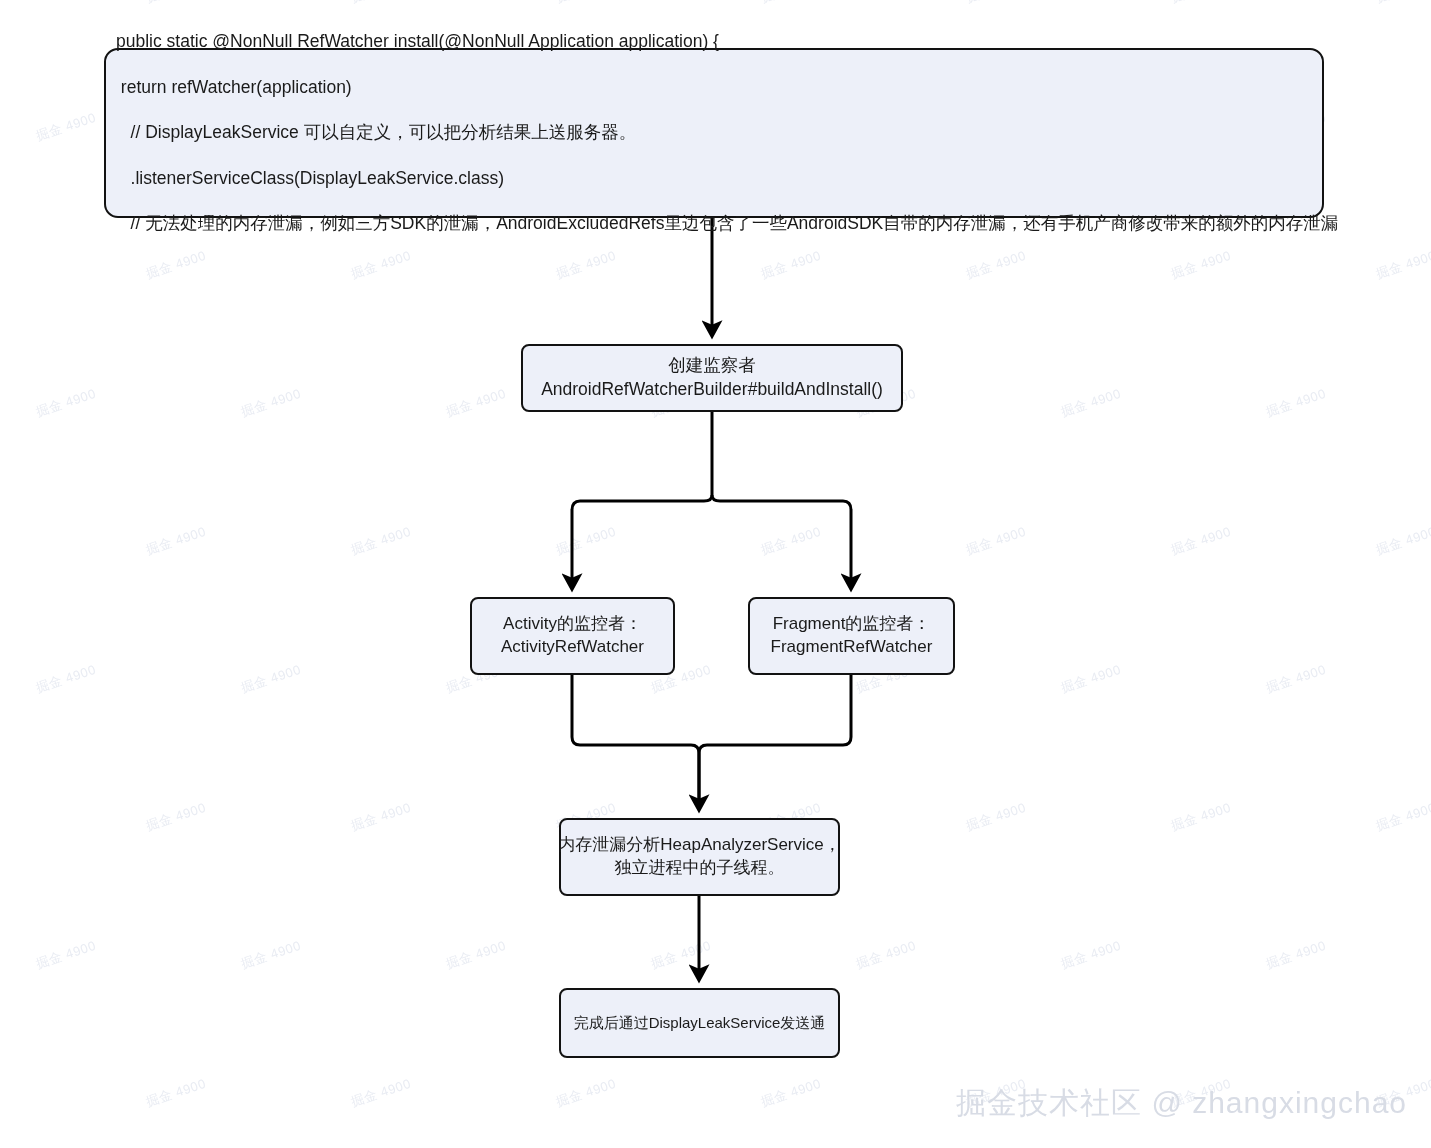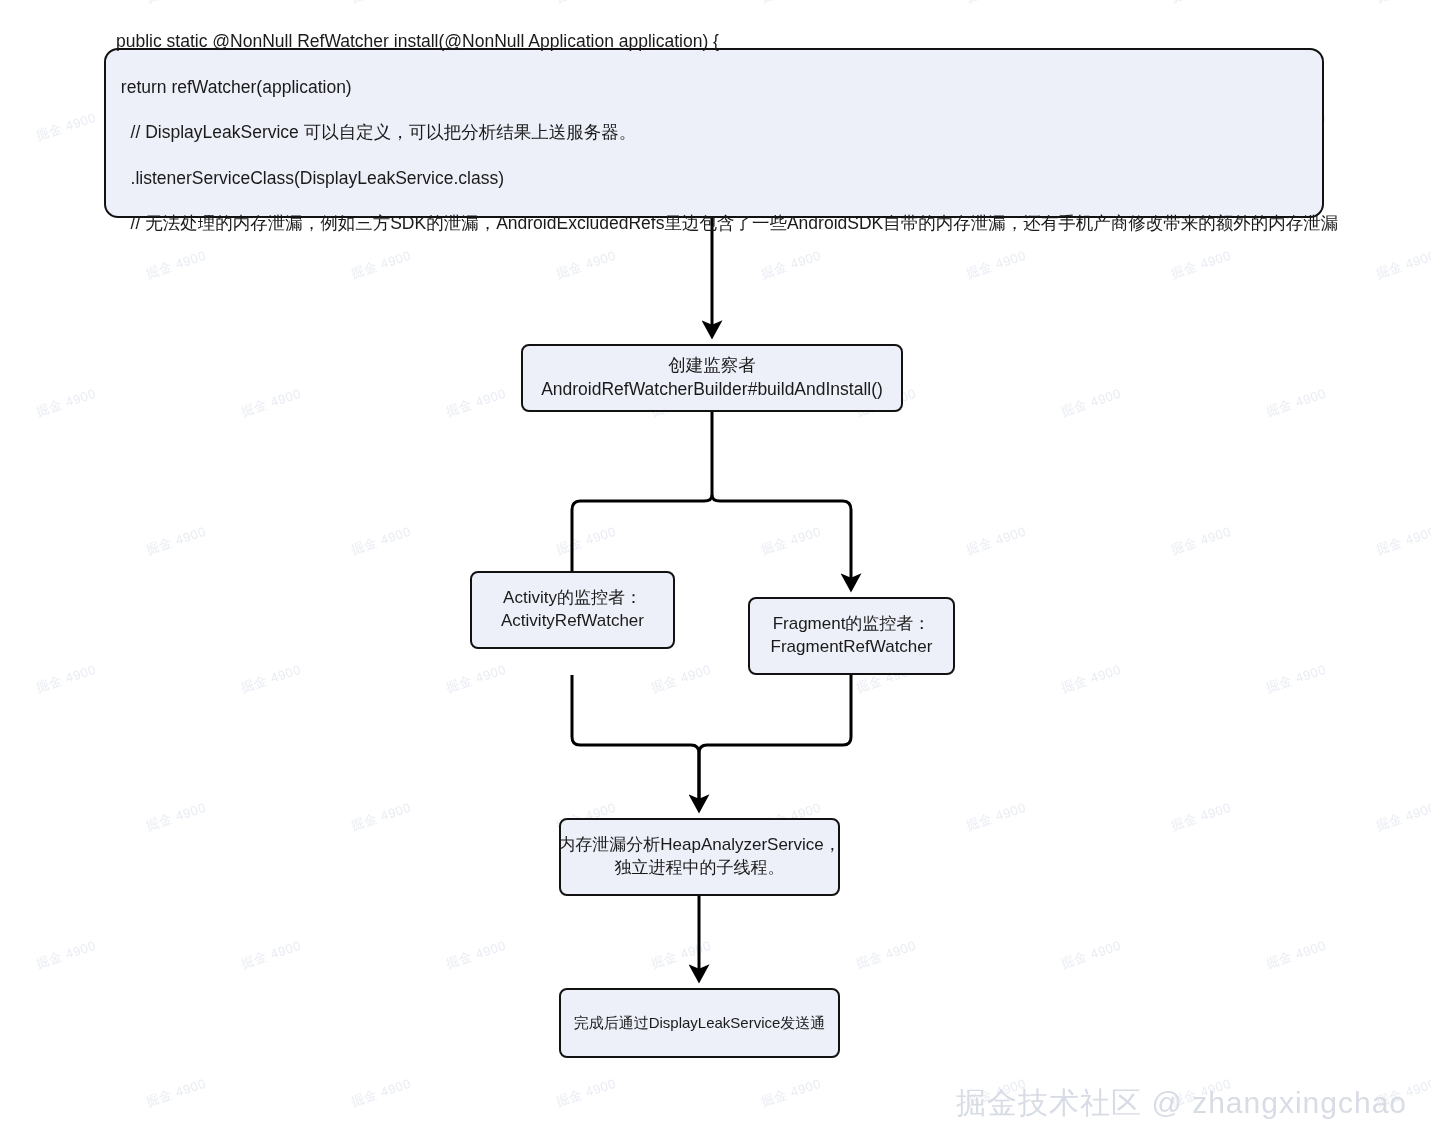--- a/index.html
+++ b/index.html
@@ -85,21 +85,21 @@
 
   #node-builder {
     left: 521px;
     top: 344px;
     width: 382px;
     height: 68px;
     font-size: 17.5px;
   }
   #node-activity {
     left: 470px;
-    top: 571px;
+    top: 597px;
     width: 205px;
     height: 78px;
     font-size: 17px;
   }
   #node-fragment {
     left: 748px;
     top: 597px;
     width: 207px;
     height: 78px;
     font-size: 17px;

